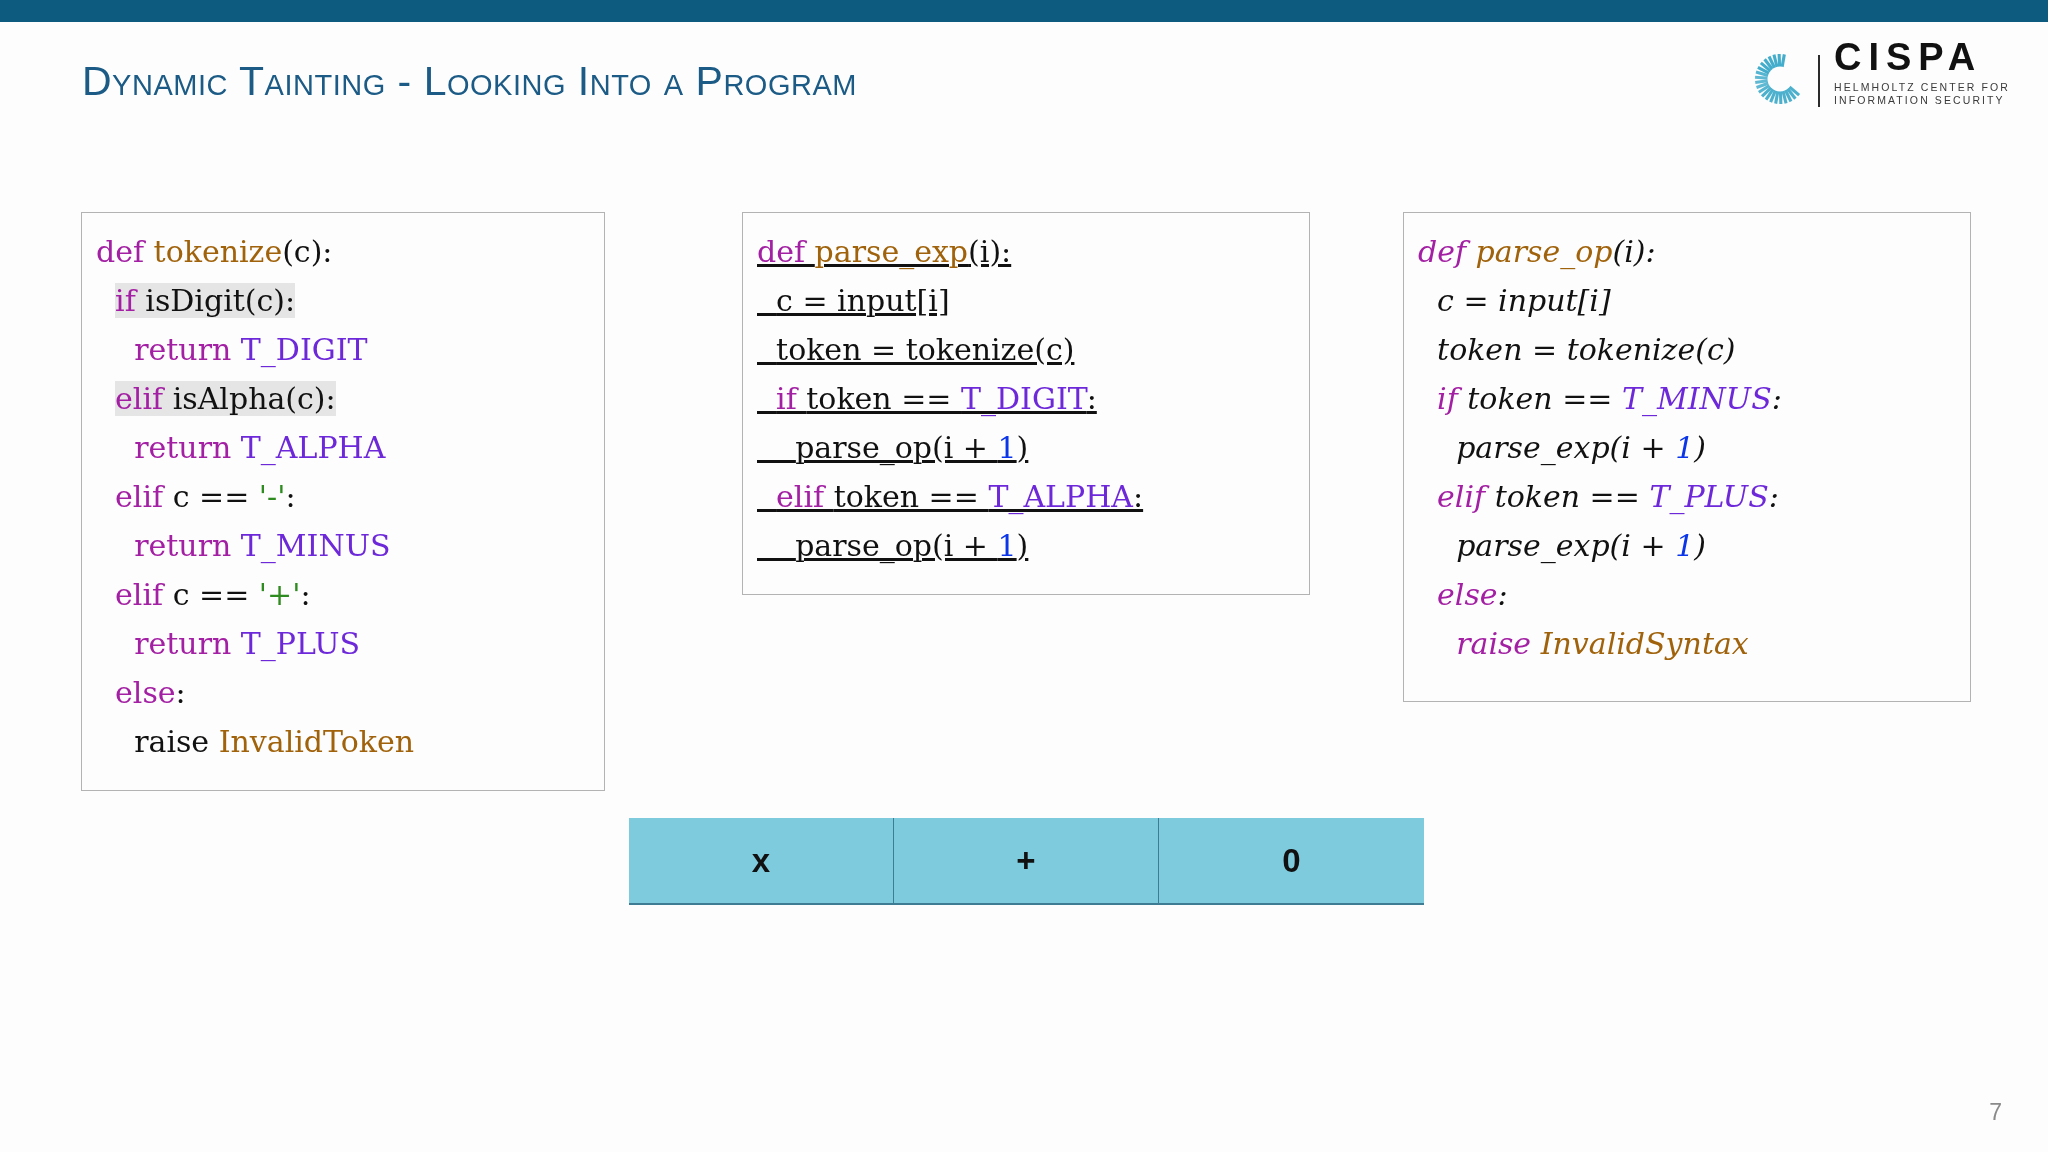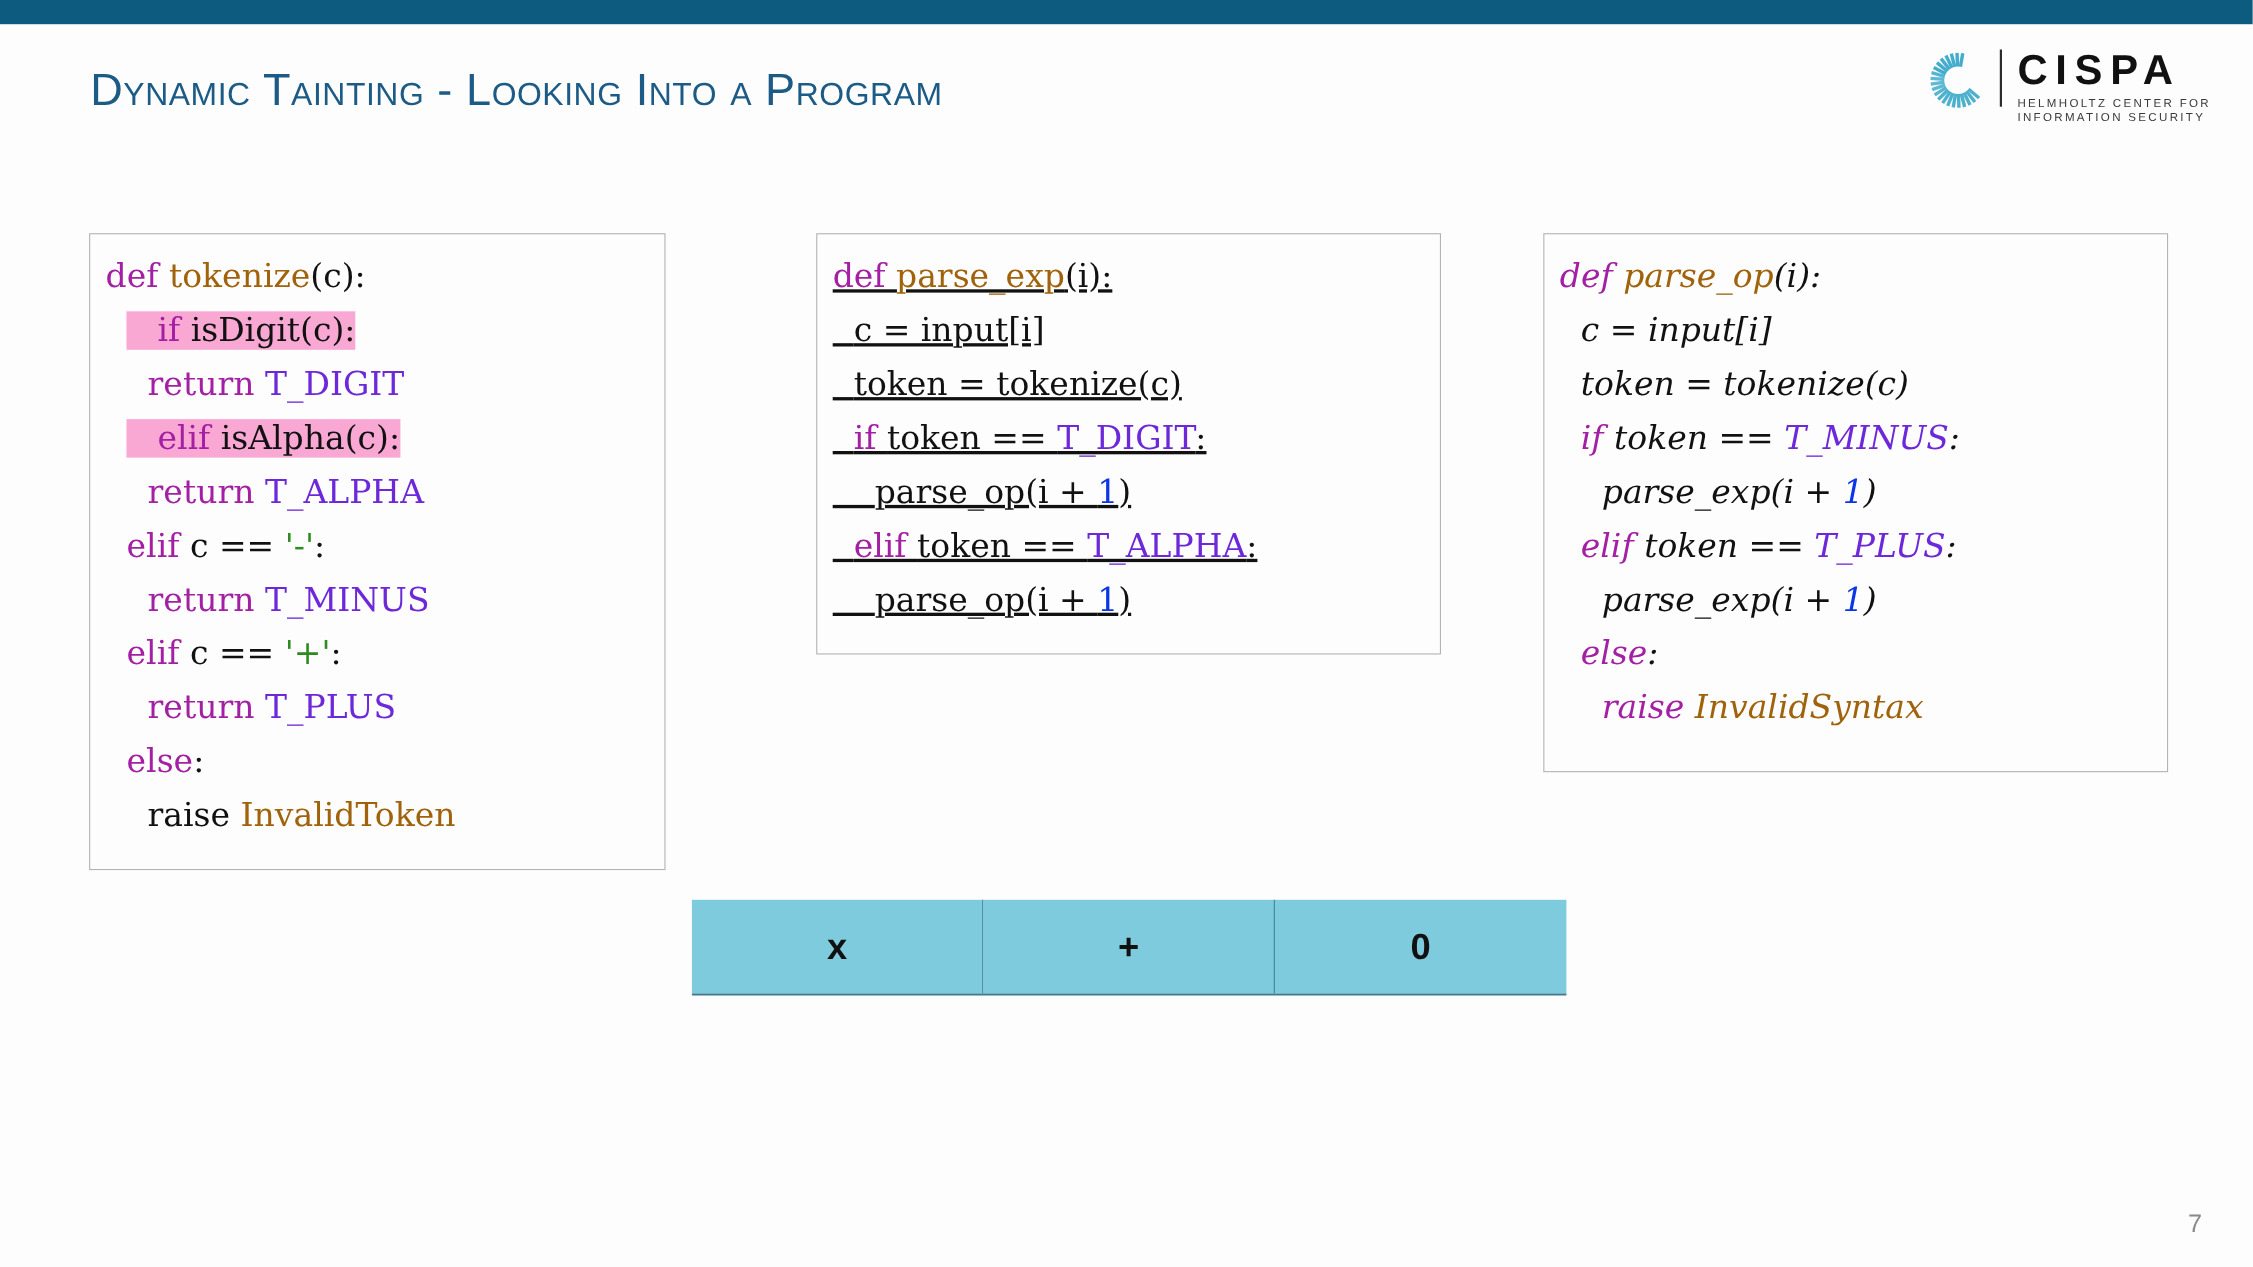--- a/index.html
+++ b/index.html
@@ -40,21 +40,21 @@
   }
 
   
   #logo {
     position: absolute;
     left: 1752px;
     top: 45px;
     width: 280px;
     height: 62px;
     display: flex;
-    align-items: flex-start;
+    align-items: flex-end;
   }
   #logo-mark {
     width: 56px;
     height: 56px;
     position: relative;
     flex: 0 0 auto;
   }
   #logo-divider {
     width: 2px;
     height: 52px;
@@ -109,21 +109,21 @@
     font-style: italic;
   }
   .code-line { display: block; height: 49px; }
 
   .kw   { color: #a31fa3; }      
   .fn   { color: #a0620a; }      
   .cst  { color: #6d28d9; }      
   .str  { color: #2e8b1f; }      
   .num  { color: #0b35e8; }      
   .pln  { color: #111111; }      
-  .hl   { background: #f9a8d4; padding-left: 28px; }  
+  .hl   { background: #e5e5e5; }  
 
   
   #token-table {
     position: absolute;
     left: 629px;
     top: 818px;
     display: flex;
     border-bottom: 2px solid #3e7c93;
   }
   .token-cell {

